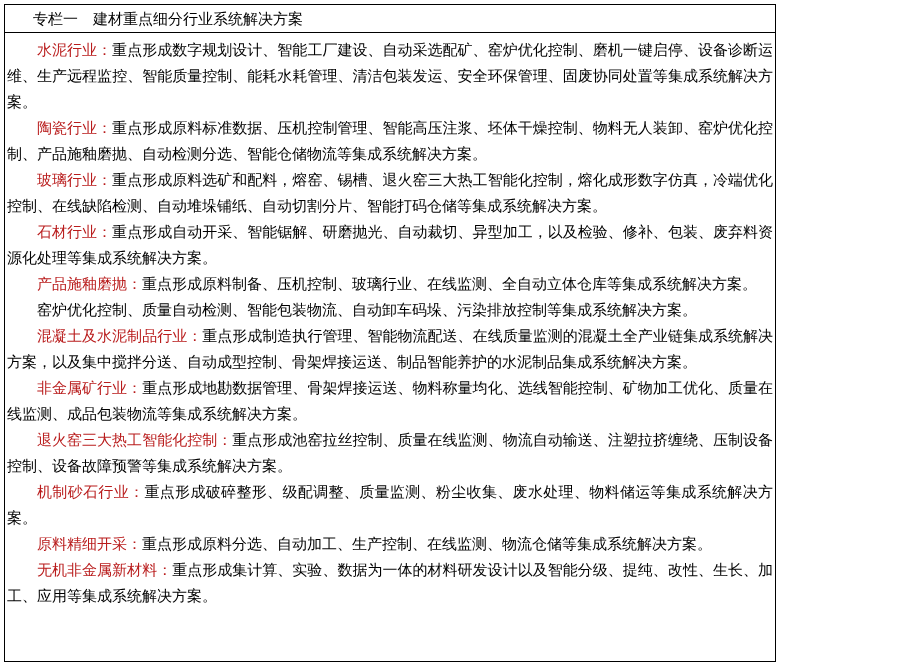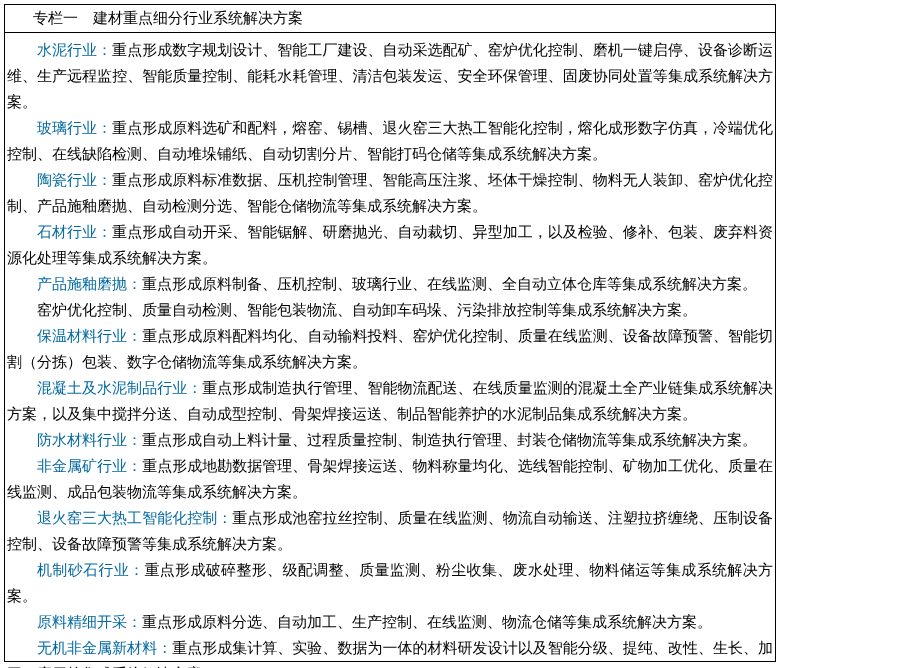--- a/index.html
+++ b/index.html
@@ -5,21 +5,21 @@
   html, body {
     margin: 0;
     padding: 0;
     background: #ffffff;
   }
   .page {
     position: relative;
     width: 780px;
     height: 668px;
     background: #ffffff;
-    font-family: Liberation Serif, serif;
+    font-family: Liberation Sans, sans-serif;
     color: #000000;
   }
   .panel {
     position: absolute;
     left: 4px;
     top: 4px;
     right: 4px;
     bottom: 6px;
     border: 1px solid #000000;
     box-sizing: border-box;
@@ -40,42 +40,40 @@
     line-height: 26px;
     overflow: hidden;
   }
   .para {
     margin: 0;
     text-indent: 2em;
     text-align: justify;
     word-break: break-all;
   }
   .industry-label {
-    color: #0369a1;
+    color: #b91c1c;
   }
 </style>
 </head>
 <body>
 
 <div class="page">
   <div class="panel">
     <div class="panel-header">
       <span>专栏一　建材重点细分行业系统解决方案</span>
     </div>
     <div class="panel-body" id="panel-body">
 
     <p class="para"><span class="industry-label">水泥行业：</span><span>重点形成数字规划设计、智能工厂建设、自动采选配矿、窑炉优化控制、磨机一键启停、设备诊断运维、生产远程监控、智能质量控制、能耗水耗管理、清洁包装发运、安全环保管理、固废协同处置等集成系统解决方案。</span></p>
+        <p class="para"><span class="industry-label">陶瓷行业：</span><span>重点形成原料标准数据、压机控制管理、智能高压注浆、坯体干燥控制、物料无人装卸、窑炉优化控制、产品施釉磨抛、自动检测分选、智能仓储物流等集成系统解决方案。</span></p>
         <p class="para"><span class="industry-label">玻璃行业：</span><span>重点形成原料选矿和配料，熔窑、锡槽、退火窑三大热工智能化控制，熔化成形数字仿真，冷端优化控制、在线缺陷检测、自动堆垛铺纸、自动切割分片、智能打码仓储等集成系统解决方案。</span></p>
-        <p class="para"><span class="industry-label">陶瓷行业：</span><span>重点形成原料标准数据、压机控制管理、智能高压注浆、坯体干燥控制、物料无人装卸、窑炉优化控制、产品施釉磨抛、自动检测分选、智能仓储物流等集成系统解决方案。</span></p>
         <p class="para"><span class="industry-label">石材行业：</span><span>重点形成自动开采、智能锯解、研磨抛光、自动裁切、异型加工，以及检验、修补、包装、废弃料资源化处理等集成系统解决方案。</span></p>
         <p class="para"><span class="industry-label">产品施釉磨抛：</span><span>重点形成原料制备、压机控制、玻璃行业、在线监测、全自动立体仓库等集成系统解决方案。</span></p>
         <p class="para"><span>窑炉优化控制、质量自动检测、智能包装物流、自动卸车码垛、污染排放控制等集成系统解决方案。</span></p>
-        <p class="para"><span class="industry-label">保温材料行业：</span><span>重点形成原料配料均化、自动输料投料、窑炉优化控制、质量在线监测、设备故障预警、智能切割（分拣）包装、数字仓储物流等集成系统解决方案。</span></p>
         <p class="para"><span class="industry-label">混凝土及水泥制品行业：</span><span>重点形成制造执行管理、智能物流配送、在线质量监测的混凝土全产业链集成系统解决方案，以及集中搅拌分送、自动成型控制、骨架焊接运送、制品智能养护的水泥制品集成系统解决方案。</span></p>
-        <p class="para"><span class="industry-label">防水材料行业：</span><span>重点形成自动上料计量、过程质量控制、制造执行管理、封装仓储物流等集成系统解决方案。</span></p>
         <p class="para"><span class="industry-label">非金属矿行业：</span><span>重点形成地勘数据管理、骨架焊接运送、物料称量均化、选线智能控制、矿物加工优化、质量在线监测、成品包装物流等集成系统解决方案。</span></p>
         <p class="para"><span class="industry-label">退火窑三大热工智能化控制：</span><span>重点形成池窑拉丝控制、质量在线监测、物流自动输送、注塑拉挤缠绕、压制设备控制、设备故障预警等集成系统解决方案。</span></p>
         <p class="para"><span class="industry-label">机制砂石行业：</span><span>重点形成破碎整形、级配调整、质量监测、粉尘收集、废水处理、物料储运等集成系统解决方案。</span></p>
         <p class="para"><span class="industry-label">原料精细开采：</span><span>重点形成原料分选、自动加工、生产控制、在线监测、物流仓储等集成系统解决方案。</span></p>
         <p class="para"><span class="industry-label">无机非金属新材料：</span><span>重点形成集计算、实验、数据为一体的材料研发设计以及智能分级、提纯、改性、生长、加工、应用等集成系统解决方案。</span></p>
       </div>
   </div>
 </div>
 
 </body></html>

